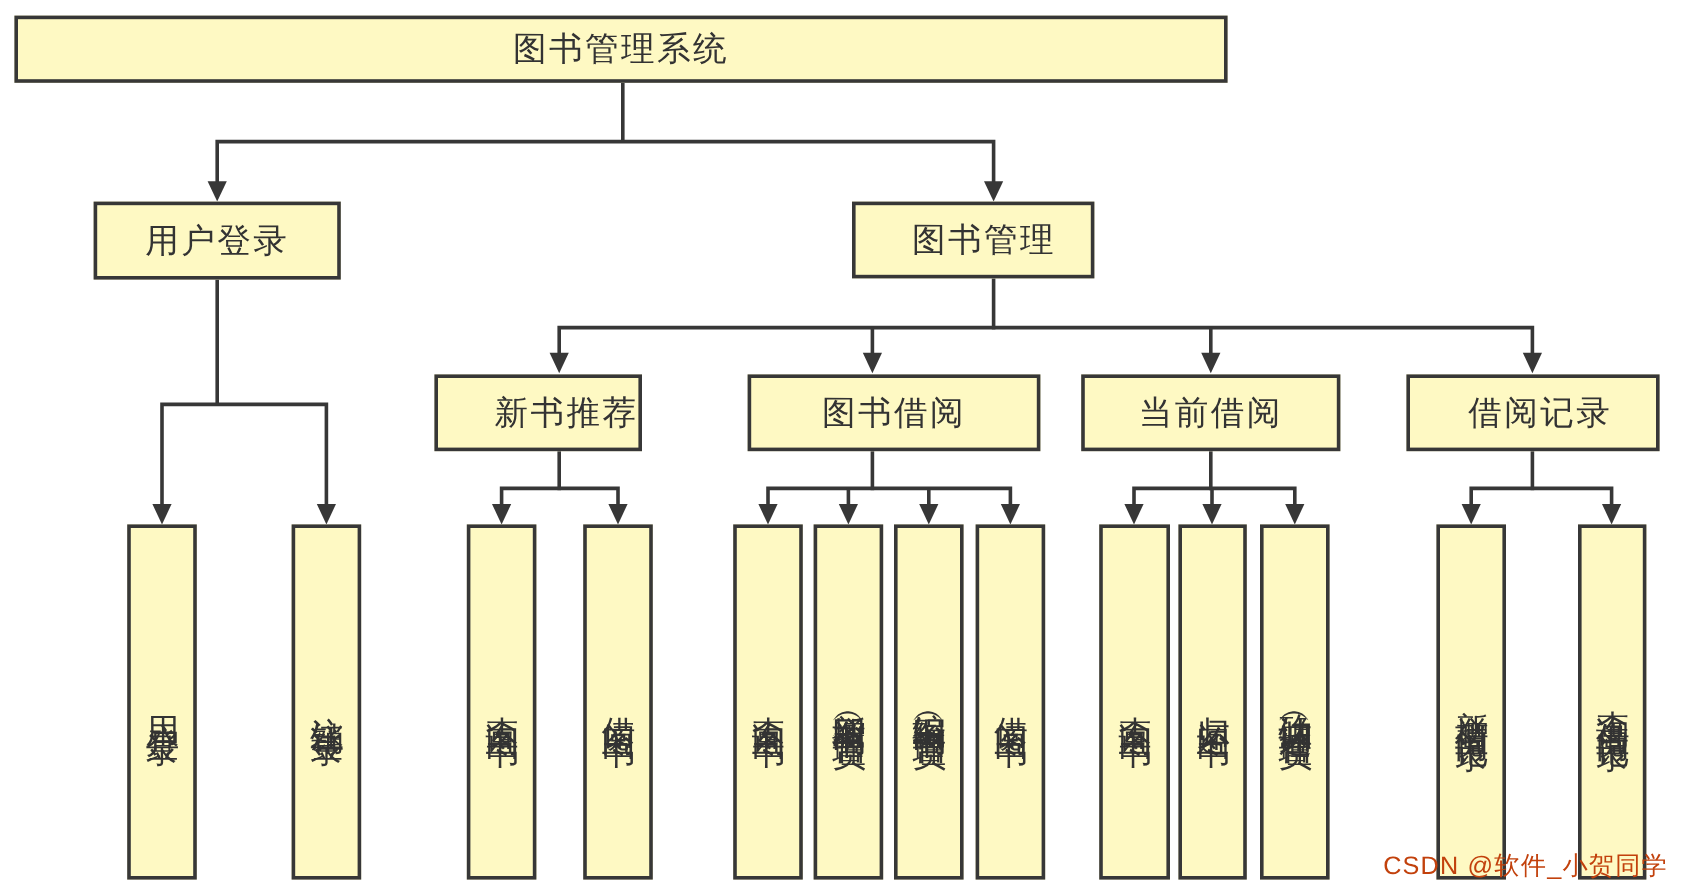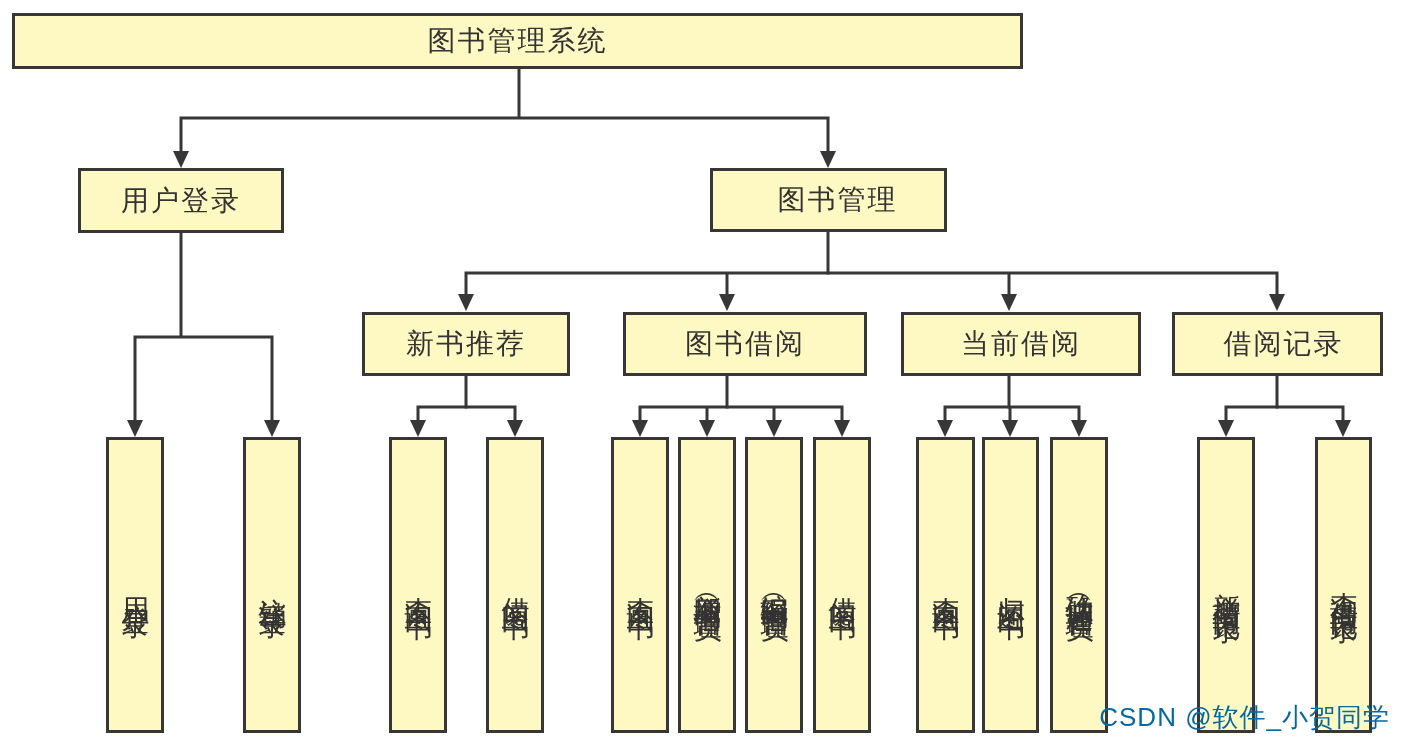--- a/index.html
+++ b/index.html
@@ -26,41 +26,41 @@
     align-items: center;
     justify-content: center;
     color: #333333;
     font-size: 28px;
     letter-spacing: 2px;
     white-space: nowrap;
   }
   .hbox { line-height: 1; }
   .root  { left: 12px;   top: 13px;  width: 1011px; height: 56px; }
   .l2a   { left: 78px;   top: 168px; width: 206px;  height: 65px; }
-  .l2b   { left: 710px;  top: 168px; width: 237px;  height: 64px; padding-left: 18px; }
-  .l31   { left: 362px;  top: 312px; width: 208px;  height: 64px; }
+  .l2b   { left: 710px;  top: 168px; width: 202px;  height: 64px; padding-left: 18px; }
+  .l31   { left: 362px;  top: 312px; width: 173px;  height: 64px; justify-content: flex-end; }
   .l32   { left: 623px;  top: 312px; width: 244px;  height: 64px; }
-  .l33   { left: 901px;  top: 312px; width: 240px;  height: 64px; }
+  .l33   { left: 901px;  top: 312px; width: 216px;  height: 64px; }
   .l34   { left: 1172px; top: 312px; width: 211px;  height: 64px; padding-left: 12px; }
   .vcol  { top: 437px; width: 58px; height: 296px; }
   .vtext {
     writing-mode: vertical-rl;
     text-orientation: mixed;
     line-height: 1;
     letter-spacing: 5px;
     font-size: 28px;
     color: #333333;
   }
   .vtext.long { letter-spacing: 3px; }
   .watermark {
     position: absolute;
     right: 15px;
     bottom: 12px;
-    font-size: 26px;
-    color: #0369a1;
+    font-size: 21px;
+    color: #c2410c;
     letter-spacing: 1px;
     z-index: 10;
     white-space: nowrap;
   }
 </style>
 </head>
 <body>
 
 <div class="canvas">
 

